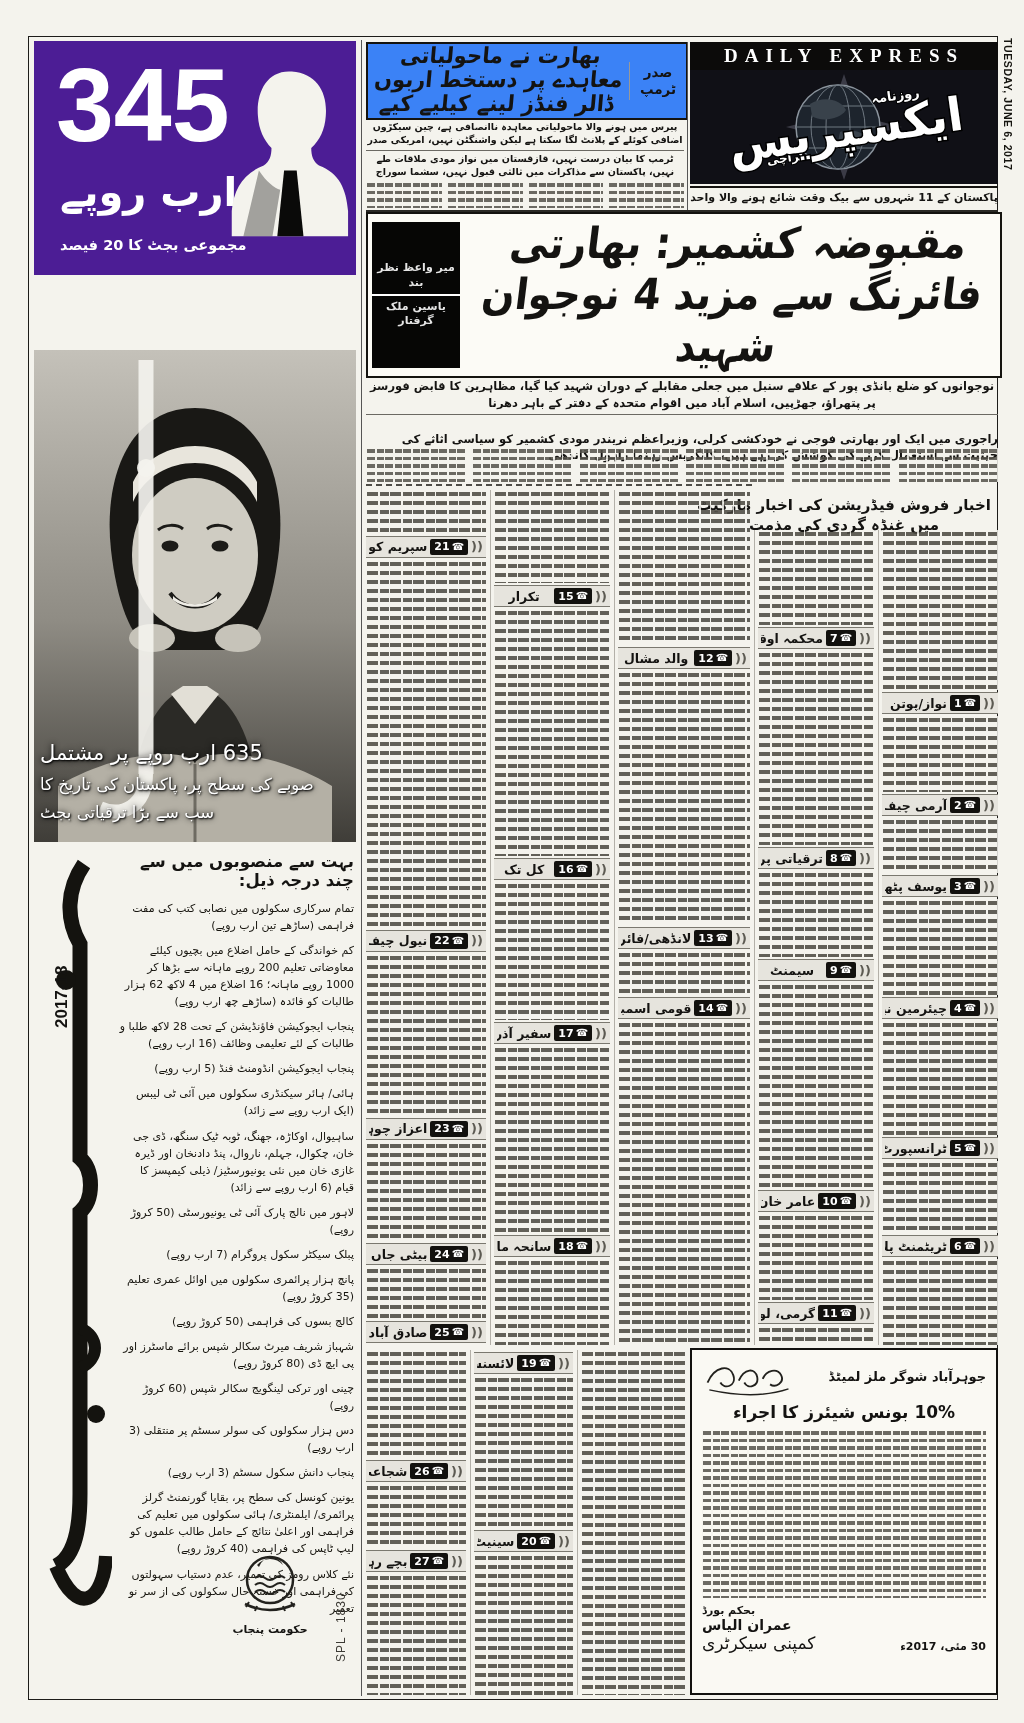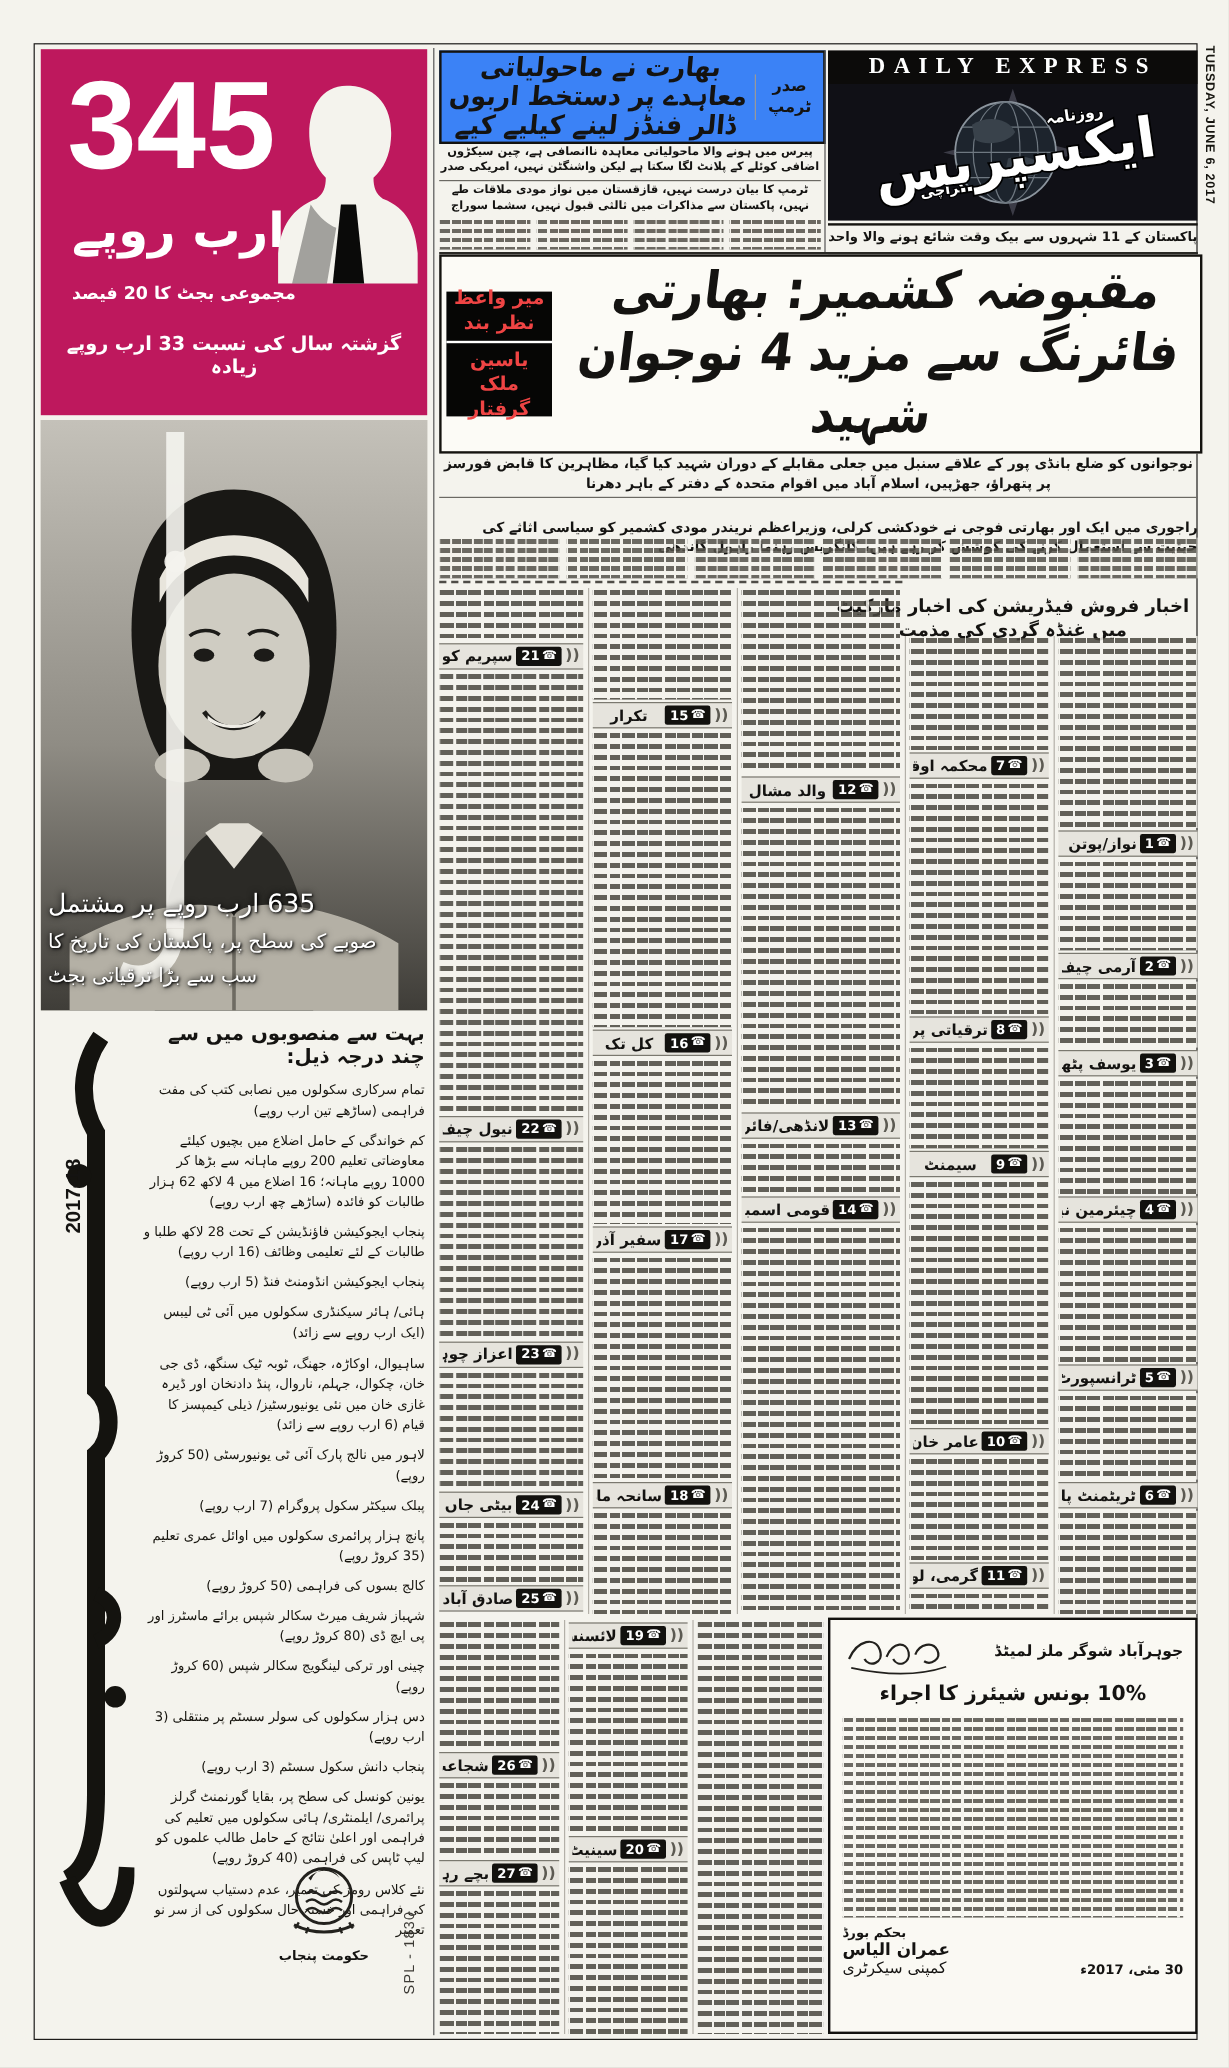--- a/index.html
+++ b/index.html
@@ -6,21 +6,21 @@
   .canvas{position:relative;width:1024px;height:1723px;background:#f4f3ed;overflow:hidden;
           font-family:"DejaVu Sans",sans-serif;color:#141311;}
   .abs{position:absolute;}
   .rtl{direction:rtl;}
   .frame{left:28px;top:36px;width:968px;height:1662px;border:1.5px solid #1c1b19;}
   
   .datestrip{left:1002px;top:38px;height:180px;writing-mode:vertical-rl;
              font-family:"Liberation Sans",sans-serif;font-size:10.5px;font-weight:bold;
              letter-spacing:.6px;color:#15140f;}
   
-  .budgetbox{left:34px;top:41px;width:322px;height:305px;background:#be185d;color:#fff;overflow:hidden;}
+  .budgetbox{left:34px;top:41px;width:322px;height:234px;background:#4c1d95;color:#fff;overflow:hidden;}
   .bignum{position:absolute;left:22px;top:12px;font-family:"Liberation Sans",sans-serif;
           font-weight:bold;font-size:104px;line-height:1;}
   .bigunit{position:absolute;left:26px;top:128px;font-size:40px;font-weight:bold;direction:rtl;}
   .subline{position:absolute;left:26px;top:196px;font-size:14.5px;font-weight:bold;direction:rtl;}
   .compareline{position:absolute;left:0;right:0;top:236px;text-align:center;font-size:16px;
                font-weight:bold;direction:rtl;}
   .sil{position:absolute;right:6px;top:22px;}
   .photo{left:34px;top:350px;width:322px;height:492px;background:#8f8c84;}
   .photocap{position:absolute;left:6px;right:10px;bottom:11px;direction:rtl;text-align:left;
             color:#fff;text-shadow:0 0 6px #000,1px 1px 2px #000;font-weight:normal;}
@@ -57,23 +57,23 @@
   .mastbar{left:690px;top:42px;width:308px;height:28px;background:#0c0b0a;color:#fff;
            font-family:"Liberation Serif",serif;font-weight:bold;font-size:19px;letter-spacing:7px;
            display:flex;align-items:center;justify-content:center;}
   .globepanel{left:690px;top:70px;width:308px;height:114px;}
   .tagline{left:690px;top:186px;width:308px;height:22px;border-top:2px solid #14130f;
            border-bottom:2px solid #14130f;direction:rtl;text-align:center;font-size:11px;
            font-weight:bold;line-height:20px;}
   
   .leadbox{left:366px;top:212px;width:632px;height:162px;border:2px solid #14130f;background:#fcfbf6;
            display:flex;flex-direction:row;align-items:center;padding:0;}
-  .sidebox{width:88px;height:104px;margin:4px;background:#060605;color:#ef4444;display:flex;
+  .sidebox{width:88px;height:146px;margin:4px;background:#060605;color:#e5e5e5;display:flex;
            flex-direction:column;align-items:center;justify-content:center;text-align:center;
-           direction:rtl;font-weight:bold;font-size:16px;line-height:1.3;}
+           direction:rtl;font-weight:bold;font-size:11px;line-height:1.3;}
   .sidebox .t{padding:4px 3px;border-bottom:2px solid #fff;}
   .sidebox .b{padding:4px 3px;}
   .leadhead{flex:1;direction:rtl;text-align:center;font-size:39px;font-weight:900;line-height:1.2;
             transform:skewX(-7deg) scaleY(1.1);padding:0 6px;}
   .subhead{left:366px;top:378px;width:632px;direction:rtl;text-align:center;font-weight:bold;
            font-size:11.5px;line-height:1.45;}
   .leaddeck{left:366px;top:414px;width:632px;direction:rtl;text-align:right;font-weight:bold;
             font-size:11.5px;line-height:1.4;border-top:1px solid #6b6963;padding-top:16px;}
   .leadband{left:366px;top:448px;width:632px;height:34px;display:flex;gap:6px;}
   .leadband .g{flex:1;}
@@ -104,21 +104,21 @@
   
   .adbox{left:690px;top:1348px;width:308px;height:347px;border:2.5px solid #12110e;background:#faf9f3;
          box-sizing:border-box;padding:8px 10px;direction:rtl;display:flex;flex-direction:column;}
   .adtop{display:flex;align-items:center;gap:6px;}
   .adcompany{flex:1;font-size:13px;font-weight:bold;text-align:right;line-height:1.2;}
   .adhead{text-align:center;font-size:17px;font-weight:bold;margin:6px 0 8px;}
   .adfoot{display:flex;direction:rtl;justify-content:space-between;align-items:flex-end;margin-top:6px;}
   .adsig{text-align:left;}
   .adsig .by{font-size:11px;font-weight:bold;}
   .adsig .nm{font-size:14px;font-weight:bold;}
-  .adsig .ti{font-size:13px;}
+  .adsig .ti{font-size:17px;}
   .addate{font-size:11px;font-weight:bold;}
 </style>
 </head>
 <body>
 
 <div class="canvas">
 
   <div class="abs frame"></div>
 
   <div class="abs datestrip">TUESDAY, JUNE 6, 2017</div>

